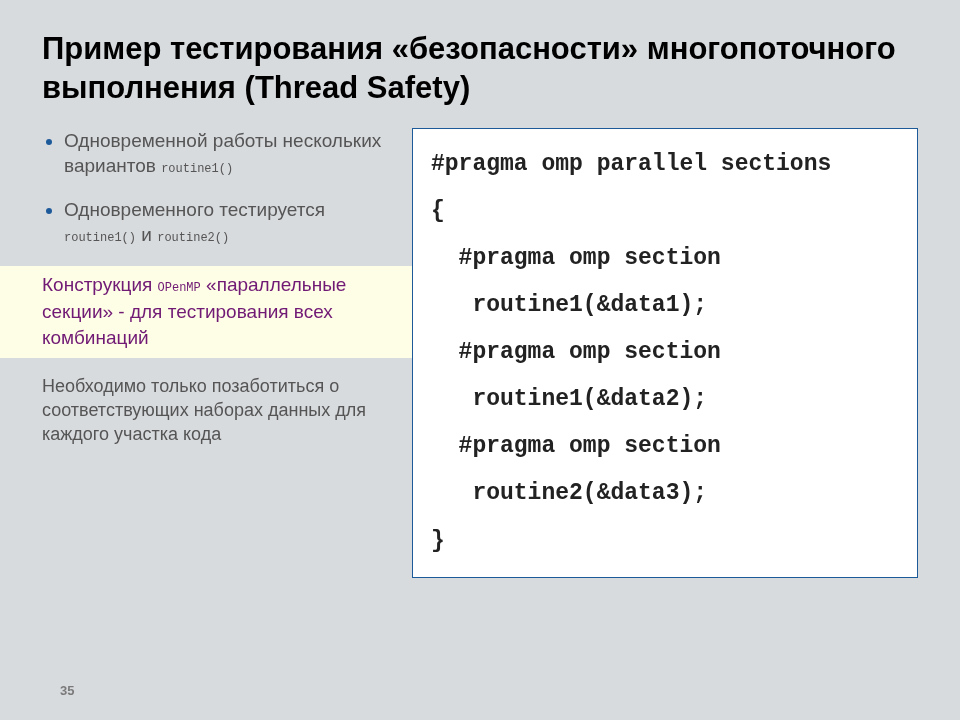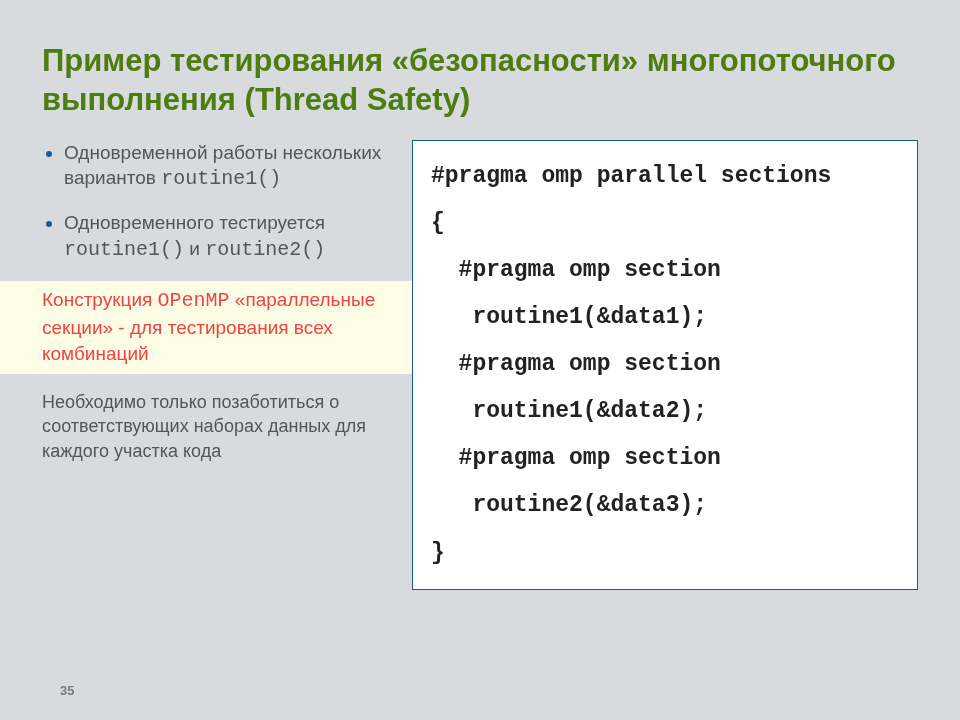--- a/index.html
+++ b/index.html
@@ -13,25 +13,25 @@
     overflow: hidden;
   }
   .slide {
     position: relative;
     width: 960px;
     height: 720px;
     box-sizing: border-box;
     padding: 30px 42px 20px 42px;
   }
   .title {
-    color: #4d7c0f;
+    color: #000000;
     font-weight: bold;
     font-size: 31px;
     line-height: 1.25;
-    margin: 12px 0 20px 0;
+    margin: 0 0 20px 0;
     font-family: Verdana, Arial, sans-serif;
   }
   .columns {
     display: flex;
     align-items: flex-start;
     gap: 20px;
   }
   .left {
     width: 350px;
     font-size: 19px;
@@ -47,31 +47,31 @@
   }
   .bullets li {
     margin-bottom: 18px;
     color: #555;
   }
   .bullets li::marker {
     color: #1d5a9a;
   }
   .code-inline {
     font-family: "Courier New", monospace;
-    font-size: 20px;
+    font-size: 12px;
   }
   .highlighted {
     background: #fefde5;
     margin-left: -42px;
     padding: 6px 10px 6px 42px;
     width: 370px;
     box-sizing: content-box;
     font-size: 19px;
     line-height: 1.4;
-    color: #ef4444;
+    color: #701a75;
     margin-bottom: 16px;
   }
   .note {
     color: #555;
     font-size: 18px;
     line-height: 1.35;
   }
   .right {
     flex: 1;
     border-radius: 19px;

